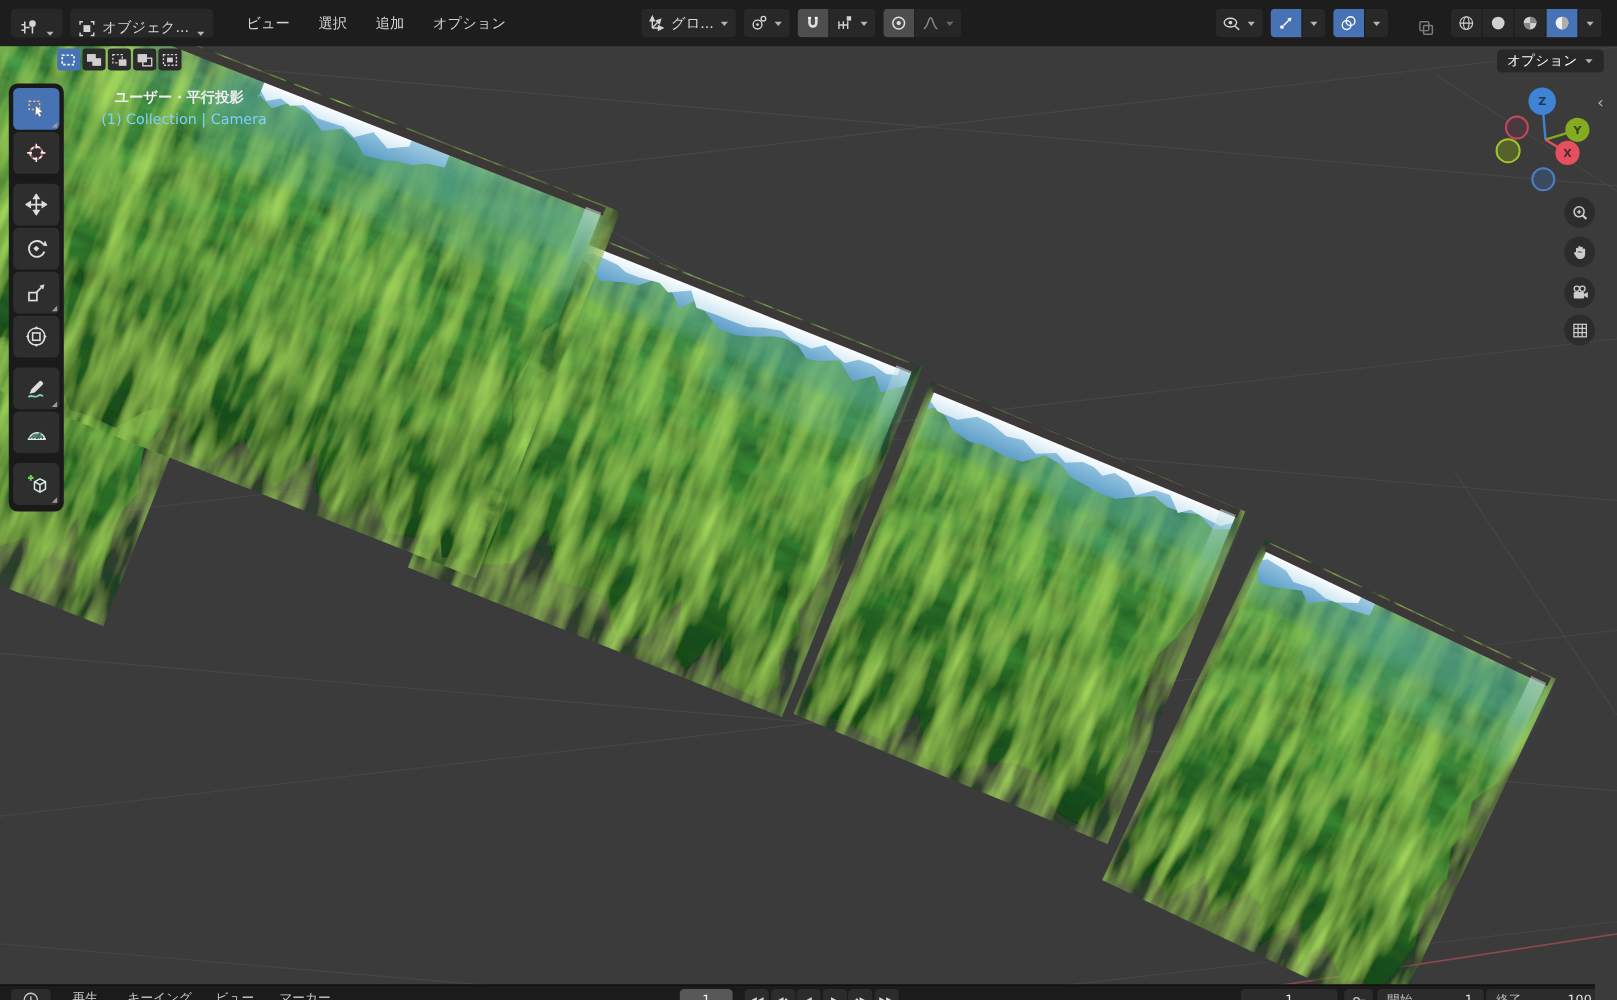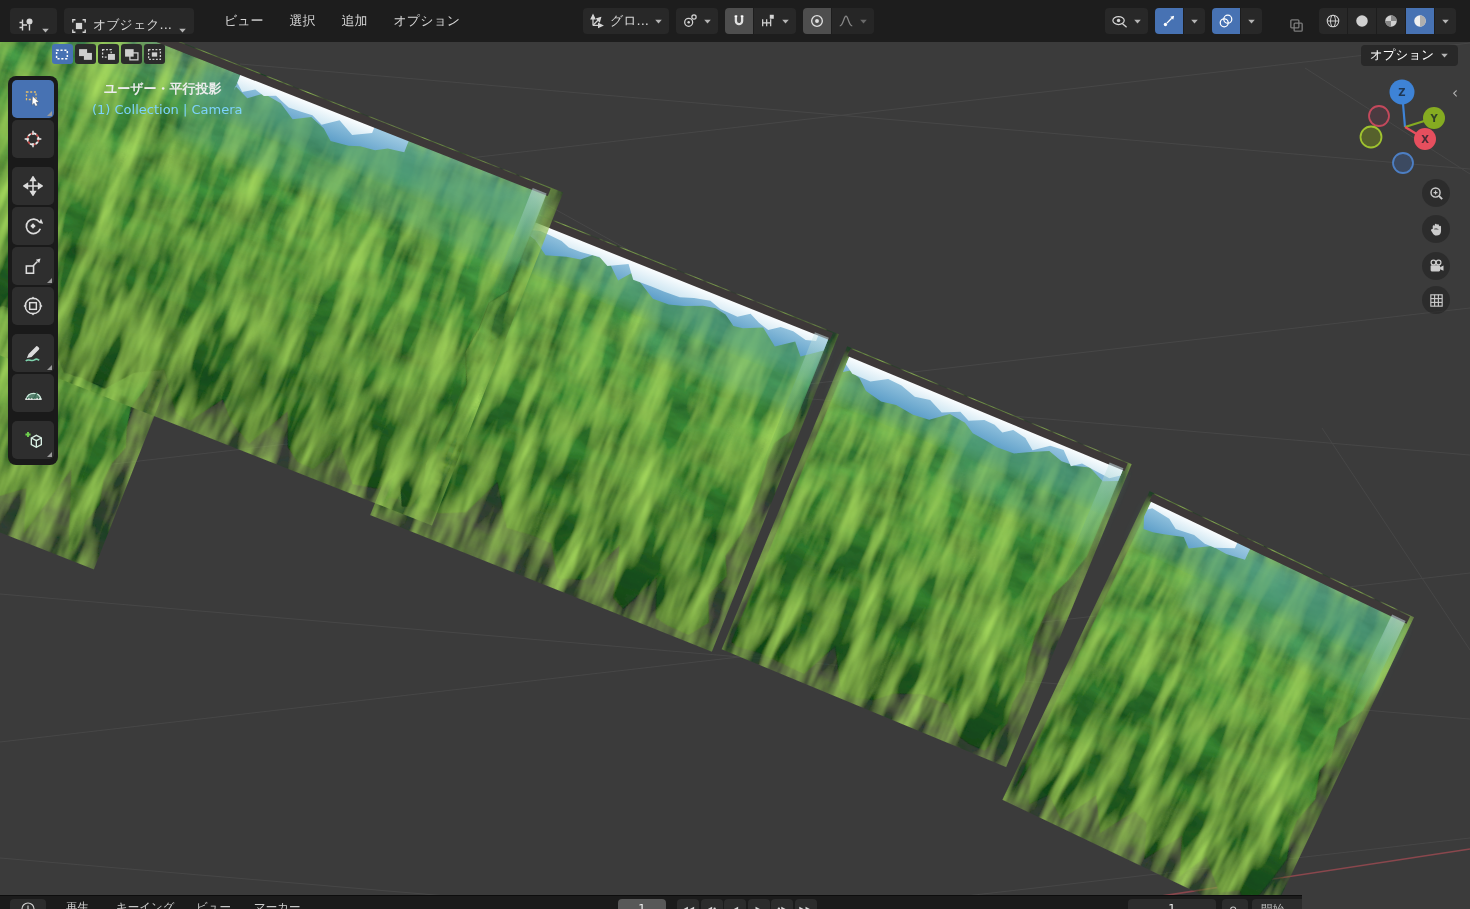--- a/index.html
+++ b/index.html
@@ -43,21 +43,21 @@
   .tool-btn .corner{position:absolute;right:2px;bottom:2px;width:0;height:0;
                     border-left:5px solid transparent;border-bottom:5px solid #9a9a9a;}
   
   .vp-label1{position:absolute;left:84px;top:80px;font-size:13px;font-weight:600;color:#ececec;z-index:30;margin-left:20px;}
   .vp-label2{position:absolute;left:92px;top:102px;font-size:13px;color:#7dd3fc;z-index:30;}
   .nav-gizmo{position:absolute;left:1358px;top:78px;z-index:30;}
   .nav-btn{position:absolute;width:28px;height:28px;border-radius:50%;background:rgba(36,36,36,.62);
            display:flex;align-items:center;justify-content:center;z-index:30;}
   .sidebar-toggle{position:absolute;left:1452px;top:86px;color:#b4b4b4;font-size:15px;z-index:30;line-height:1;}
   
-  .timeline{position:absolute;left:0;top:895px;width:1302px;height:14px;background:#1b1b1b;
+  .timeline{position:absolute;left:0;top:895px;width:1450px;height:14px;background:#1b1b1b;
             border-top:1px solid #0d0d0d;overflow:hidden;z-index:50;}
   .tl-widget{position:absolute;top:3px;height:20px;background:#2c2c2c;border-radius:4px;
              display:flex;align-items:center;color:#c9c9c9;font-size:11.5px;box-sizing:border-box;}
   .tl-menu{position:absolute;top:4px;color:#cdcdcd;font-size:11.5px;}
   .tl-field-label{margin-left:9px;color:#bdbdbd;}
   .tl-field-value{margin-left:auto;margin-right:10px;color:#e2e2e2;}
 </style>
 </head>
 <body>
 

